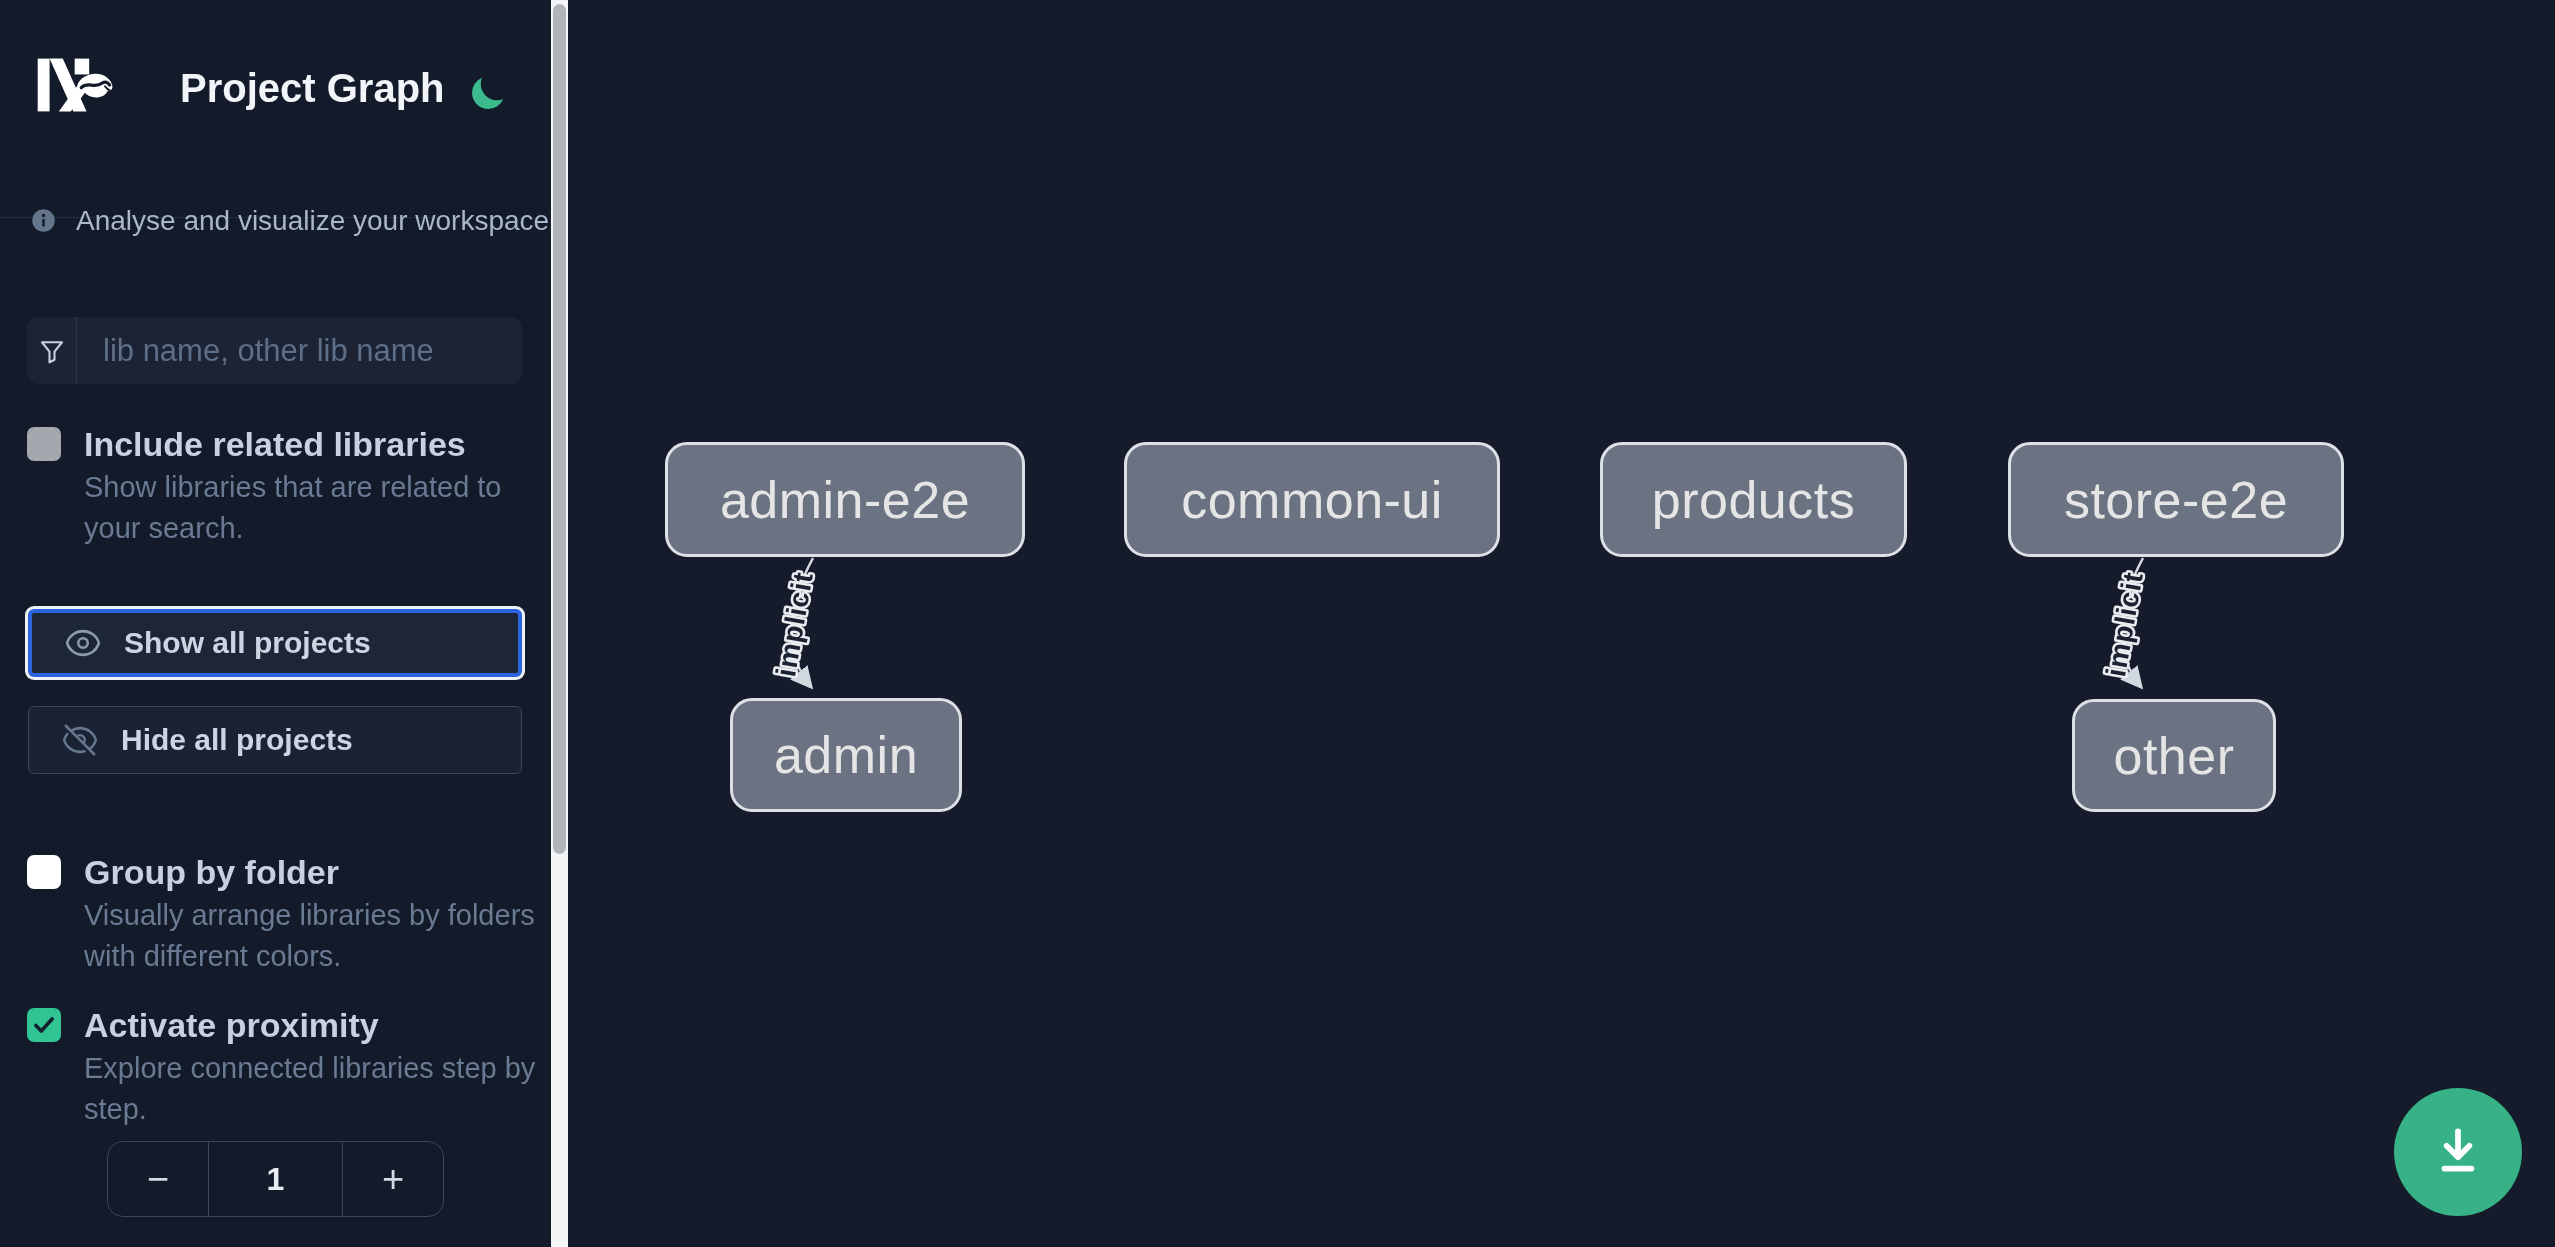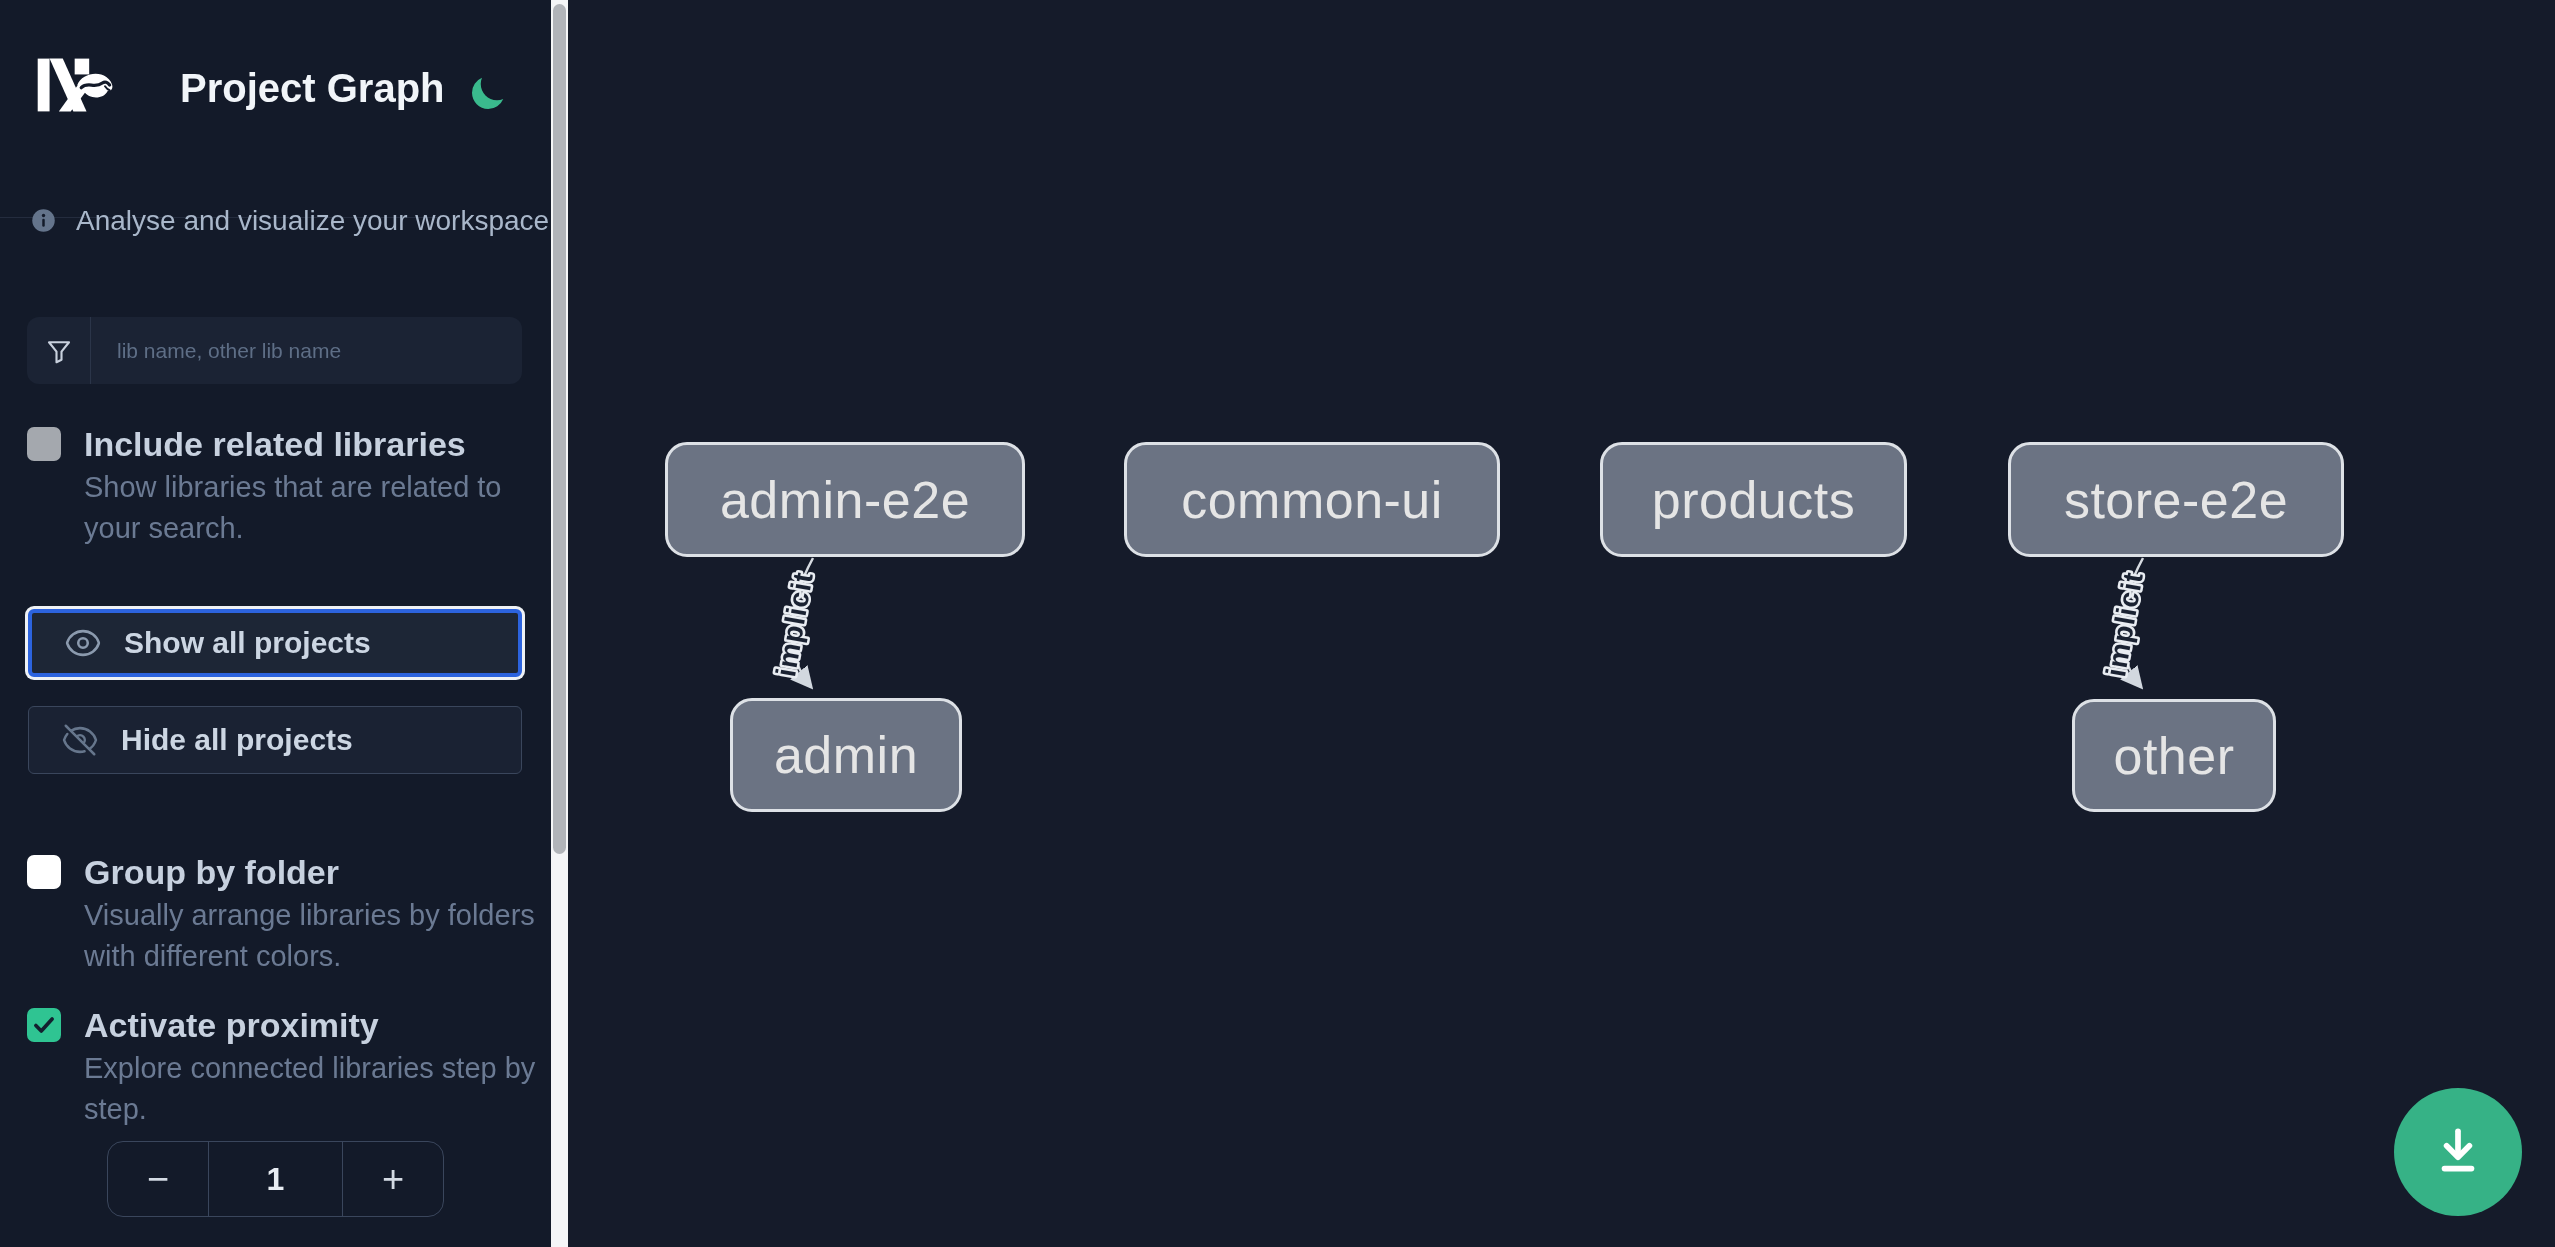--- a/index.html
+++ b/index.html
@@ -34,21 +34,21 @@
   #info-icon { position:absolute; left:0; top:7px; width:27px; height:27px; }
   #info-text { position:absolute; left:46px; top:0; width:460px; font-size:28px;
                line-height:41px; color:#a9b7ca; white-space:nowrap; }
 
   #search-box { position:absolute; left:27px; top:317px; width:495px; height:67px;
                 background:#1b2334; border-radius:12px; display:flex; align-items:stretch; }
   #search-icon-cell { width:64px; display:flex; align-items:center; justify-content:center;
                       border-right:1px solid #2b3549; }
   #search-input { flex:1; background:transparent; border:none; outline:none;
                   font-family:"Liberation Sans", sans-serif;
-                  font-size:21px; color:#ffffff; padding:0 20px 0 26px; }
+                  font-size:31px; color:#ffffff; padding:0 20px 0 26px; }
   #search-input::placeholder { color:#5e6e86; }
 
   .option { position:absolute; left:27px; width:500px; }
   .checkbox { position:absolute; left:0; top:4px; width:34px; height:34px; border-radius:7px;
               cursor:pointer; display:flex; align-items:center; justify-content:center; }
   .checkbox.gray  { background:#a4a8ae; }
   .checkbox.white { background:#ffffff; }
   .checkbox.green { background:#2fc492; }
   .option-label { position:absolute; left:57px; top:0; font-size:34px; font-weight:700;
                   color:#c7d1df; line-height:42px; white-space:nowrap; cursor:pointer; }

